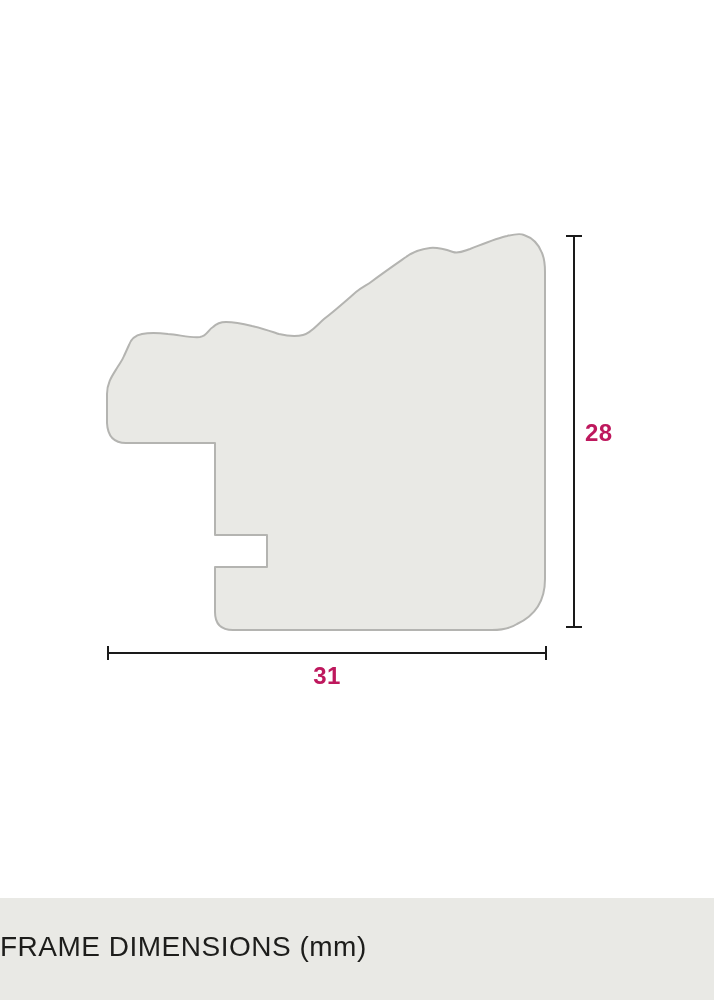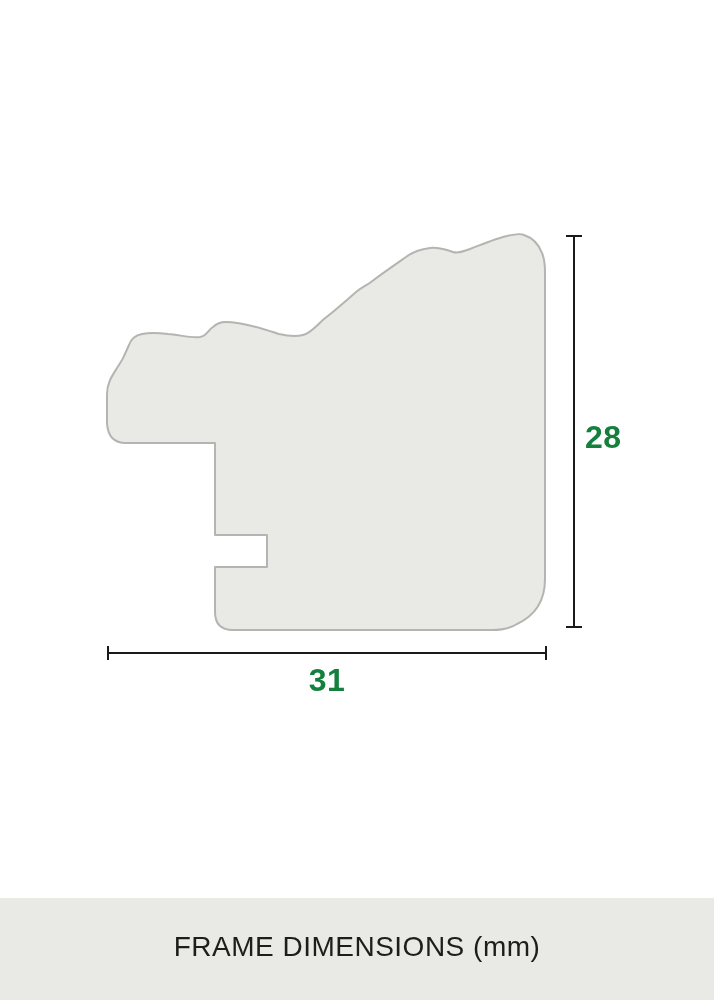--- a/index.html
+++ b/index.html
@@ -18,22 +18,22 @@
   .diagram-svg {
     position: absolute;
     left: 0;
     top: 0;
     width: 714px;
     height: 1000px;
     display: block;
   }
   .dim-value {
     position: absolute;
-    color: #15803d;
-    font-size: 32px;
+    color: #be185d;
+    font-size: 24px;
     font-weight: 700;
     line-height: 1;
     letter-spacing: 0.5px;
   }
   .dim-value.height {
     left: 585px;
     top: 421px;
   }
   .dim-value.width {
     left: 287px;
@@ -43,21 +43,21 @@
   }
   .caption-bar {
     position: absolute;
     left: 0;
     top: 898px;
     width: 714px;
     height: 102px;
     background: #e9e9e5;
     display: flex;
     align-items: center;
-    justify-content: center;
+    justify-content: flex-start;
   }
   .caption-text {
     color: #1d1d1b;
     font-size: 28px;
     font-weight: 500;
     letter-spacing: 0.5px;
     margin-top: -4px;
     white-space: nowrap;
   }
 </style>

